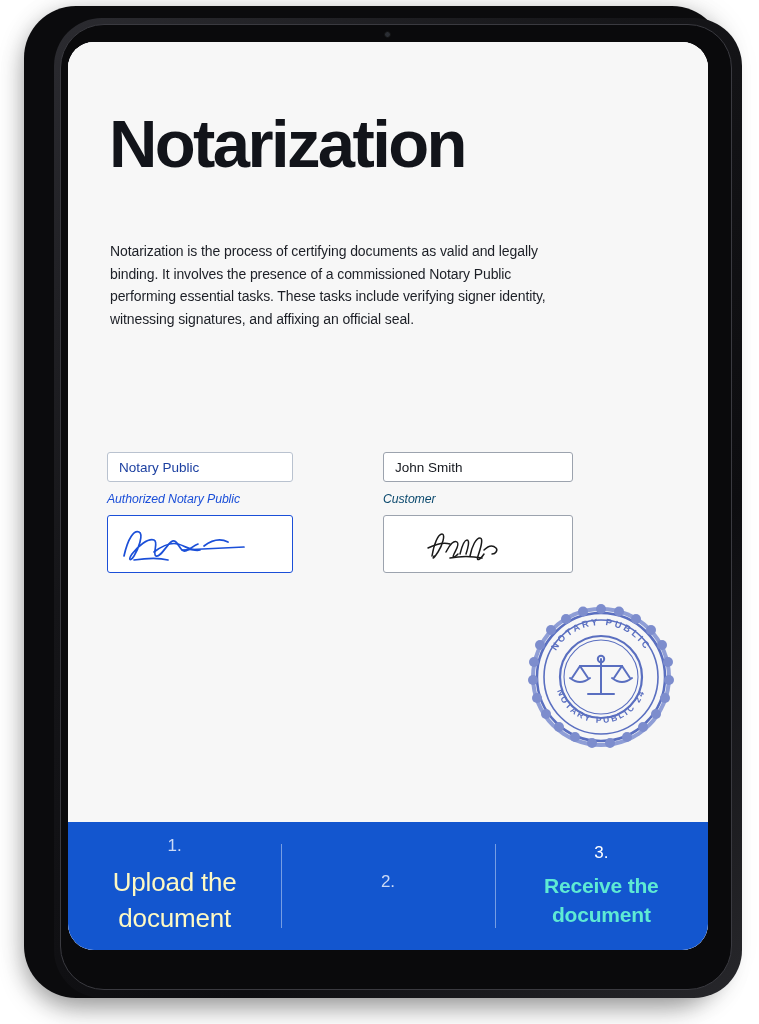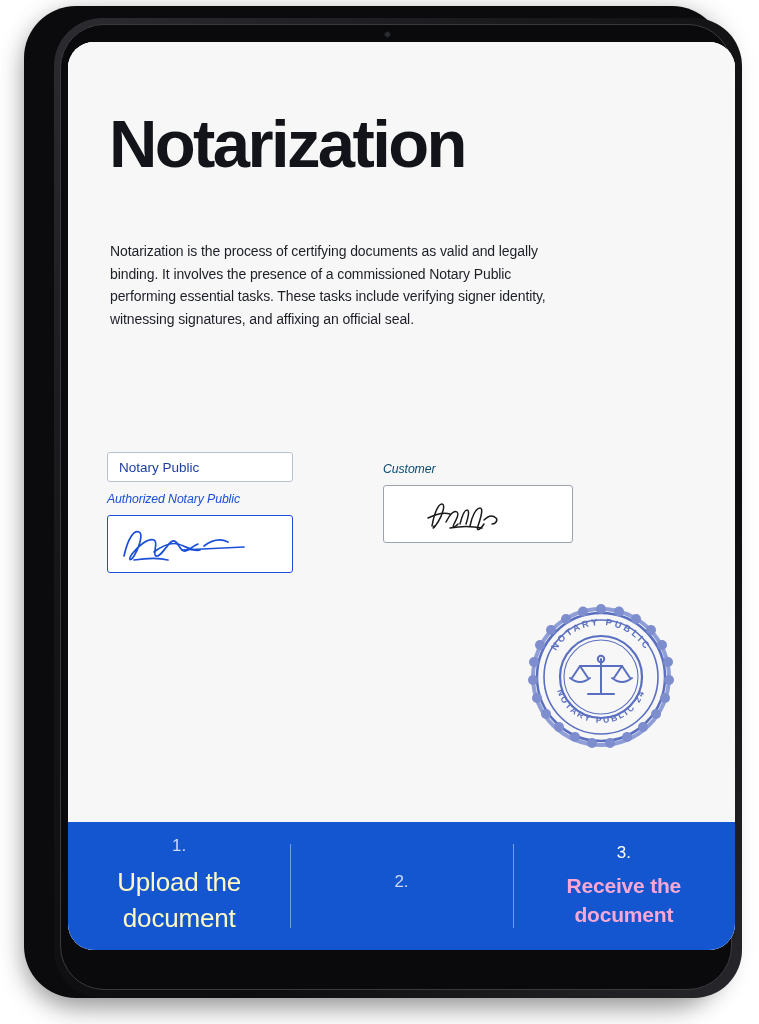--- a/index.html
+++ b/index.html
@@ -71,21 +71,20 @@
   
   .screen {
     position: absolute;
     left: 44px;
     top: 36px;
     width: 640px;
     height: 908px;
     border-radius: 26px;
     overflow: hidden;
     background: #f7f7f7;
-    padding-left: 27px;
   }
   .page {
     position: absolute;
     left: 0;
     top: 0;
     right: 0;
     bottom: 0;
     background: #f7f7f7;
   }
 
@@ -217,21 +216,21 @@
   .step-label {
     font-size: 26px;
     line-height: 1.4;
     text-align: center;
     color: #fef9c3;
     letter-spacing: -0.2px;
     max-width: 150px;
   }
   .step.active .step-num { color: #ffffff; }
   .step.active .step-label {
-    color: #f9a8d4;
+    color: #5eead4;
     font-weight: bold;
     font-size: 21px;
   }
 </style>
 </head>
 <body>
 
 <div class="device-shadow"></div>
 <div class="device">
   <div class="device-edge"></div>
@@ -257,20 +256,21 @@
                 <path d="M46 36 C54 30, 62 26, 70 28 C78 30, 84 36, 92 34"></path>
                 <path d="M74 34 L136 31"></path>
                 <path d="M96 30 C104 24, 112 22, 120 26"></path>
                 <path d="M26 44 C40 42, 52 42, 60 44"></path>
               </g>
             </svg>
           </div>
         </div>
 
         <div class="sig-col customer">
+          <div class="name-field" title="Full name">John Smith</div>
           <div class="role-label">Customer</div>
           <div class="sig-box">
             <svg class="sig-svg" width="190" height="58" viewBox="0 0 190 58">
               <g fill="none" stroke="#1a1a1a" stroke-width="1.5" stroke-linecap="round">
                 <path d="M48 40 C50 28, 54 18, 58 18 C62 18, 58 30, 54 36 C50 42, 48 44, 50 40"></path>
                 <path d="M44 32 C52 28, 60 26, 66 28"></path>
                 <path d="M62 36 C66 28, 70 24, 73 26 C76 28, 72 34, 70 38 C68 42, 70 42, 74 38"></path>
                 <path d="M76 38 C78 30, 80 24, 83 24 C86 24, 84 32, 82 38"></path>
                 <path d="M86 40 C88 30, 92 22, 96 22 C100 22, 96 34, 94 40 C92 46, 96 44, 100 38"></path>
                 <path d="M100 34 C104 30, 108 28, 112 32 C114 34, 112 38, 108 38"></path>

